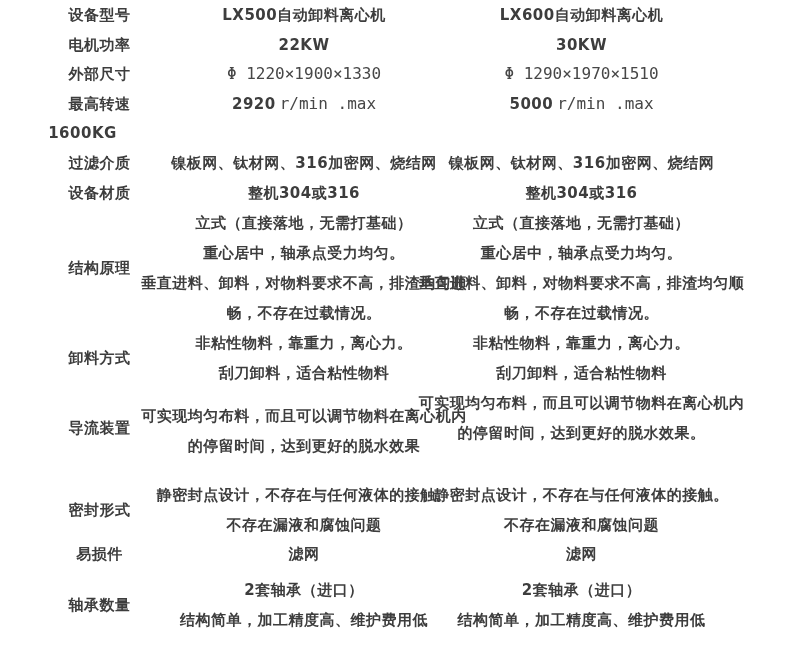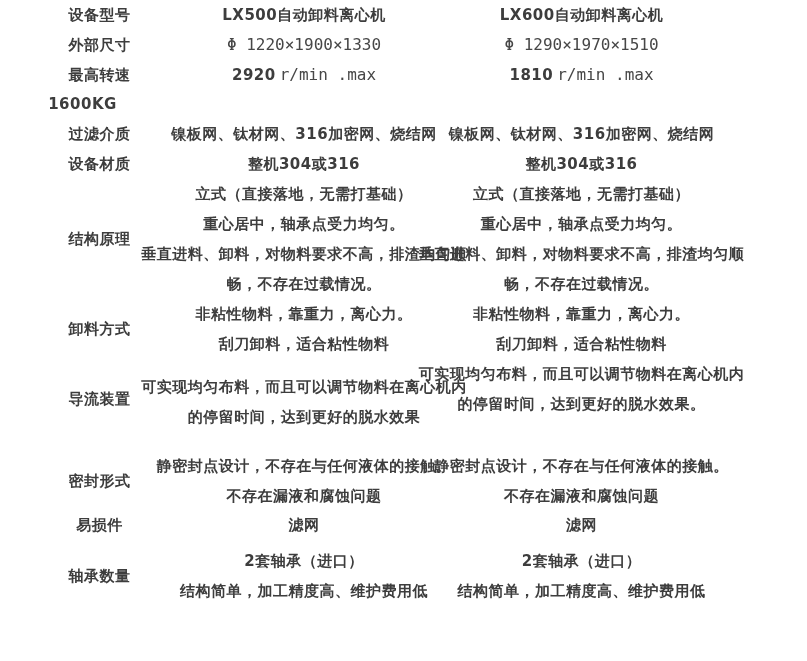--- a/index.html
+++ b/index.html
@@ -39,20 +39,31 @@
         <span class="line">设备型号</span>
       </div>
     <div class="cell">
         <span class="line">LX500自动卸料离心机</span>
       </div>
     <div class="cell">
         <span class="line">LX600自动卸料离心机</span>
       </div>
   </div>
 
+  <div class="row h29">
+    <div class="cell label">
+        <span class="line">电机功率</span>
+      </div>
+    <div class="cell">
+        <span class="line">22KW</span>
+      </div>
+    <div class="cell">
+        <span class="line">30KW</span>
+      </div>
+  </div>
 
   <div class="row h30">
     <div class="cell label">
         <span class="line">外部尺寸</span>
       </div>
     <div class="cell">
         <span class="line thin">Φ 1220×1900×1330</span>
       </div>
     <div class="cell">
         <span class="line thin">Φ 1290×1970×1510</span>
@@ -64,21 +75,21 @@
         <span class="line">最高转速</span>
       </div>
     <div class="cell">
       <div class="speedline">
         <span>2920</span>
         <span class="thin">r/min .max</span>
       </div>
     </div>
     <div class="cell">
       <div class="speedline">
-        <span>1810</span>
+        <span>5000</span>
         <span class="thin">r/min .max</span>
       </div>
     </div>
   </div>
 
   <div class="row h30">
     <div class="cell">
         <span class="line">1600KG</span>
       </div>
   </div>

